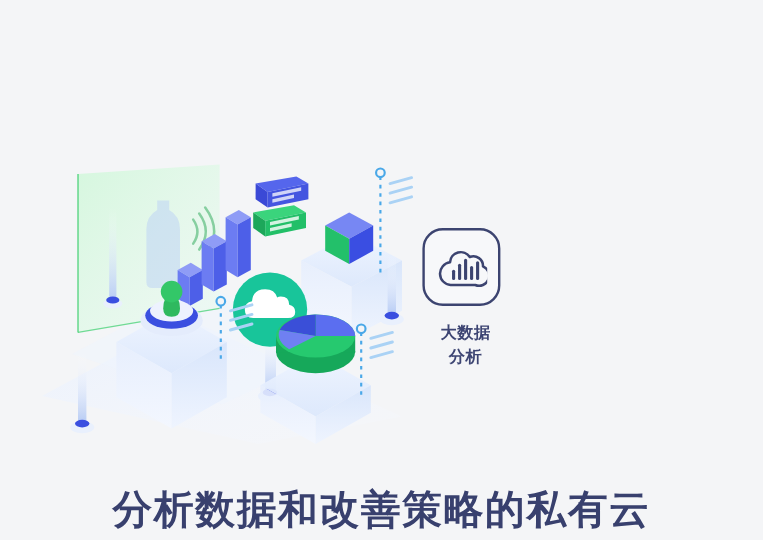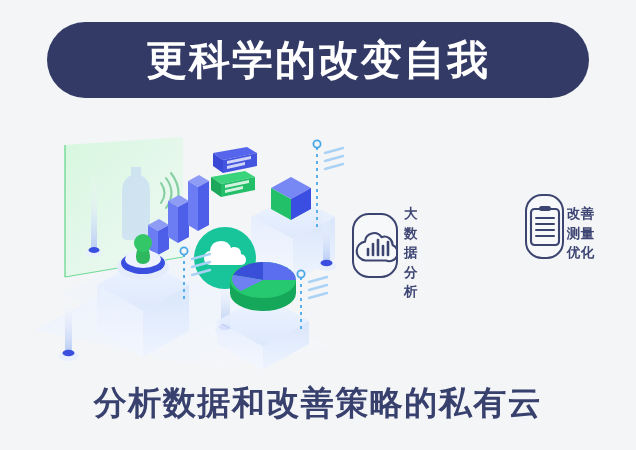--- a/index.html
+++ b/index.html
@@ -45,21 +45,21 @@
     letter-spacing: 2px;
     line-height: 1;
     white-space: nowrap;
     font-family: "DejaVu Sans", "Liberation Sans", sans-serif;
   }
 
   
   #footer-tagline {
     position: absolute;
     left: 0;
-    top: 385px;
+    top: 407px;
     width: 636px;
     text-align: center;
     color: #38406e;
     font-size: 33px;
     font-weight: 700;
     letter-spacing: 1.5px;
     line-height: 1.1;
     white-space: nowrap;
     font-family: "DejaVu Sans", "Liberation Sans", sans-serif;
   }
@@ -81,22 +81,21 @@
     top: 190px;
     width: 245px;
     height: 145px;
     display: flex;
     justify-content: space-between;
     align-items: flex-start;
   }
   .feature {
     width: 72px;
     display: flex;
-    flex-direction: row;
-    align-items: center;
+    flex-direction: column;
   }
   .feature-badge {
     width: 65px;
     height: 65px;
     border: 2px solid #3c4470;
     border-radius: 17px;
     background: #f7f8fa;
     display: flex;
     align-items: center;
     justify-content: center;
@@ -112,23 +111,20 @@
     letter-spacing: 0.5px;
     white-space: pre-line;
     font-family: "DejaVu Sans", "Liberation Sans", sans-serif;
   }
 </style>
 </head>
 <body>
 
 <div id="canvas">
 
-  <div id="header-banner">
-    <div id="header-title">更科学的改变自我</div>
-  </div>
 
   <div id="illustration">
     <svg width="320" height="245" viewBox="0 0 320 245" xmlns="http://www.w3.org/2000/svg">
       <defs>
         <linearGradient id="gPanel" x1="0" y1="0" x2="1" y2="1">
           <stop offset="0%" stop-color="#d4f7dd" stop-opacity="0.95"></stop>
           <stop offset="100%" stop-color="#eafaf0" stop-opacity="0.55"></stop>
         </linearGradient>
         <linearGradient id="gGlassTop" x1="0" y1="0" x2="0" y2="1">
           <stop offset="0%" stop-color="#eef4ff"></stop>
@@ -318,37 +314,19 @@
               <line x1="29" y1="26" x2="29" y2="17"></line>
               <line x1="34" y1="26" x2="34" y2="13"></line>
             </g>
           </svg>
         </span>
       </div>
       <div class="feature-label">大数据
 分析</div>
     </div>
 
-    <div class="feature">
-      <div class="feature-badge">
-        <span>
-          <svg width="34" height="42" viewBox="0 0 34 42" xmlns="http://www.w3.org/2000/svg">
-            <rect x="3" y="4" width="28" height="36" rx="3.5" fill="none" stroke="#3c4470" stroke-width="2.1"></rect>
-            <rect x="11" y="1" width="12" height="5" rx="2.5" fill="#3c4470"></rect>
-            <g stroke="#3c4470" stroke-width="2" stroke-linecap="round">
-              <line x1="8" y1="13" x2="26" y2="13"></line>
-              <line x1="8" y1="19" x2="26" y2="19"></line>
-              <line x1="8" y1="25" x2="26" y2="25"></line>
-              <line x1="8" y1="31" x2="26" y2="31"></line>
-            </g>
-          </svg>
-        </span>
-      </div>
-      <div class="feature-label">改善测量
-优化</div>
-    </div>
 
 
   </div>
 
   <div id="footer-tagline">分析数据和改善策略的私有云</div>
 
 </div>
 
 </body></html>

